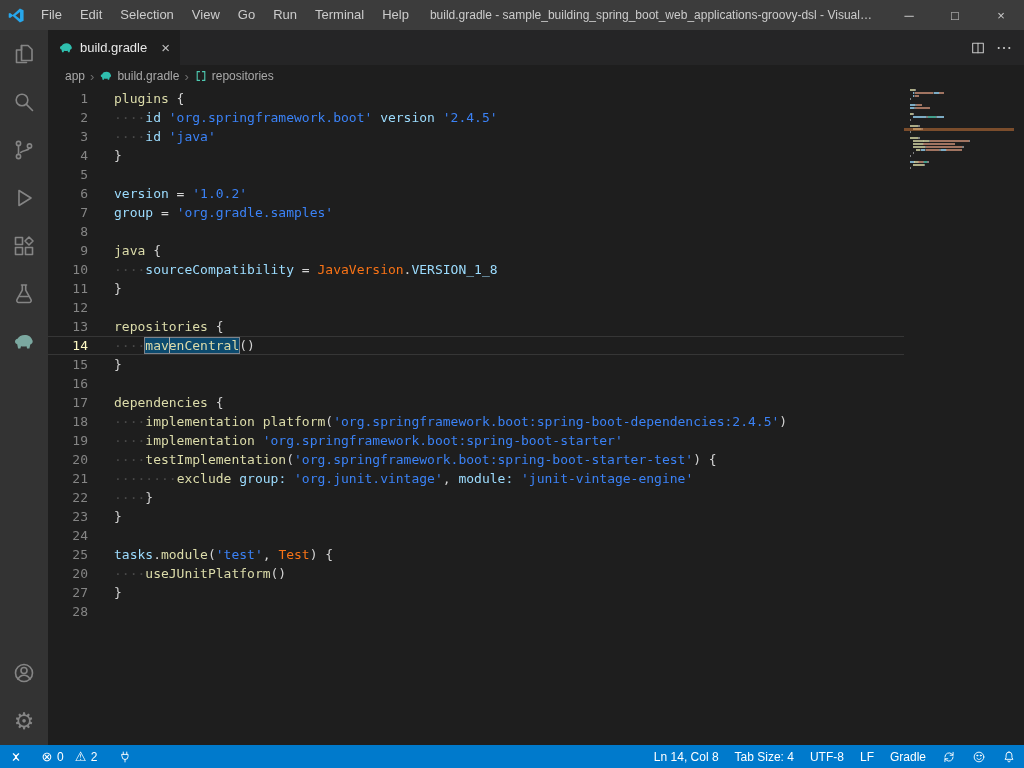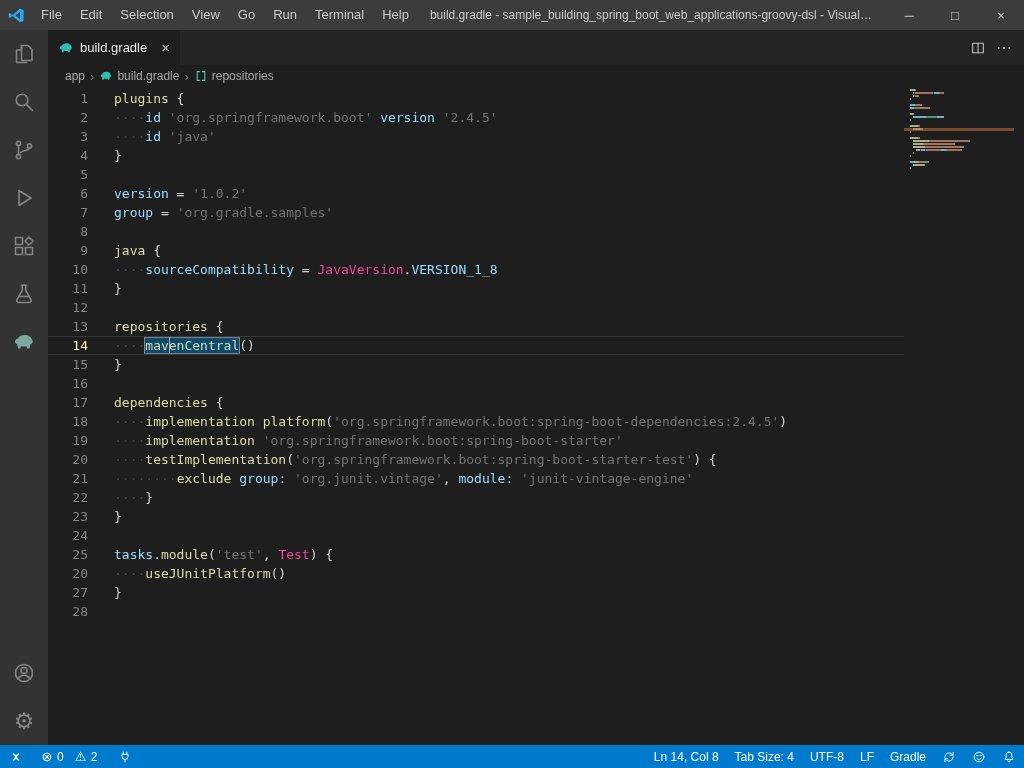--- a/index.html
+++ b/index.html
@@ -46,21 +46,21 @@
   .bc-sep{color:#6e6e6e;padding:0 3px;font-size:13px}
 
   
   .editor{position:relative;flex:1;overflow:hidden;font-family:"DejaVu Sans Mono","Liberation Mono",monospace;font-size:13px;background:#1e1e1e}
   .code{padding-top:2px;margin-right:120px}
   .code-line{display:flex;height:19px;line-height:19px;white-space:pre}
   .code-line .ln{width:40px;flex:none;text-align:right;color:#858585;cursor:pointer}
   .code-line .lc{margin-left:26px;position:relative}
   .code-line.current{box-shadow:inset 0 1px 0 #363636,inset 0 -1px 0 #363636}
   .code-line.current .ln{color:#fef9c3}
-  .t-func{color:#dcdcaa}.t-var{color:#9cdcfe}.t-str{color:#737373}.t-class{color:#ec4899}
+  .t-func{color:#dcdcaa}.t-var{color:#9cdcfe}.t-str{color:#3b82f6}.t-class{color:#f97316}
   .t-punct{color:#d4d4d4}.t-plain{color:#d4d4d4}.t-ws{color:#494949}
   .word-hl{background:#0c4a6e;outline:1px solid #7d838b}
   .cursor{position:absolute;top:1px;width:1.5px;height:16px;background:#aeafad}
 
   .minimap{position:absolute;top:2px;right:14px;width:100px;cursor:pointer}
   .mm-line{height:2px;margin-bottom:1px;display:flex;overflow:hidden}
   .mm-tok{height:2px;flex:none}
   .mm-func{background:rgba(220,220,170,.75)}.mm-var{background:rgba(156,220,254,.75)}
   .mm-str{background:rgba(206,145,120,.75)}.mm-class{background:rgba(78,201,176,.75)}
   .mm-punct{background:rgba(212,212,212,.55)}.mm-plain{background:rgba(212,212,212,.3)}

